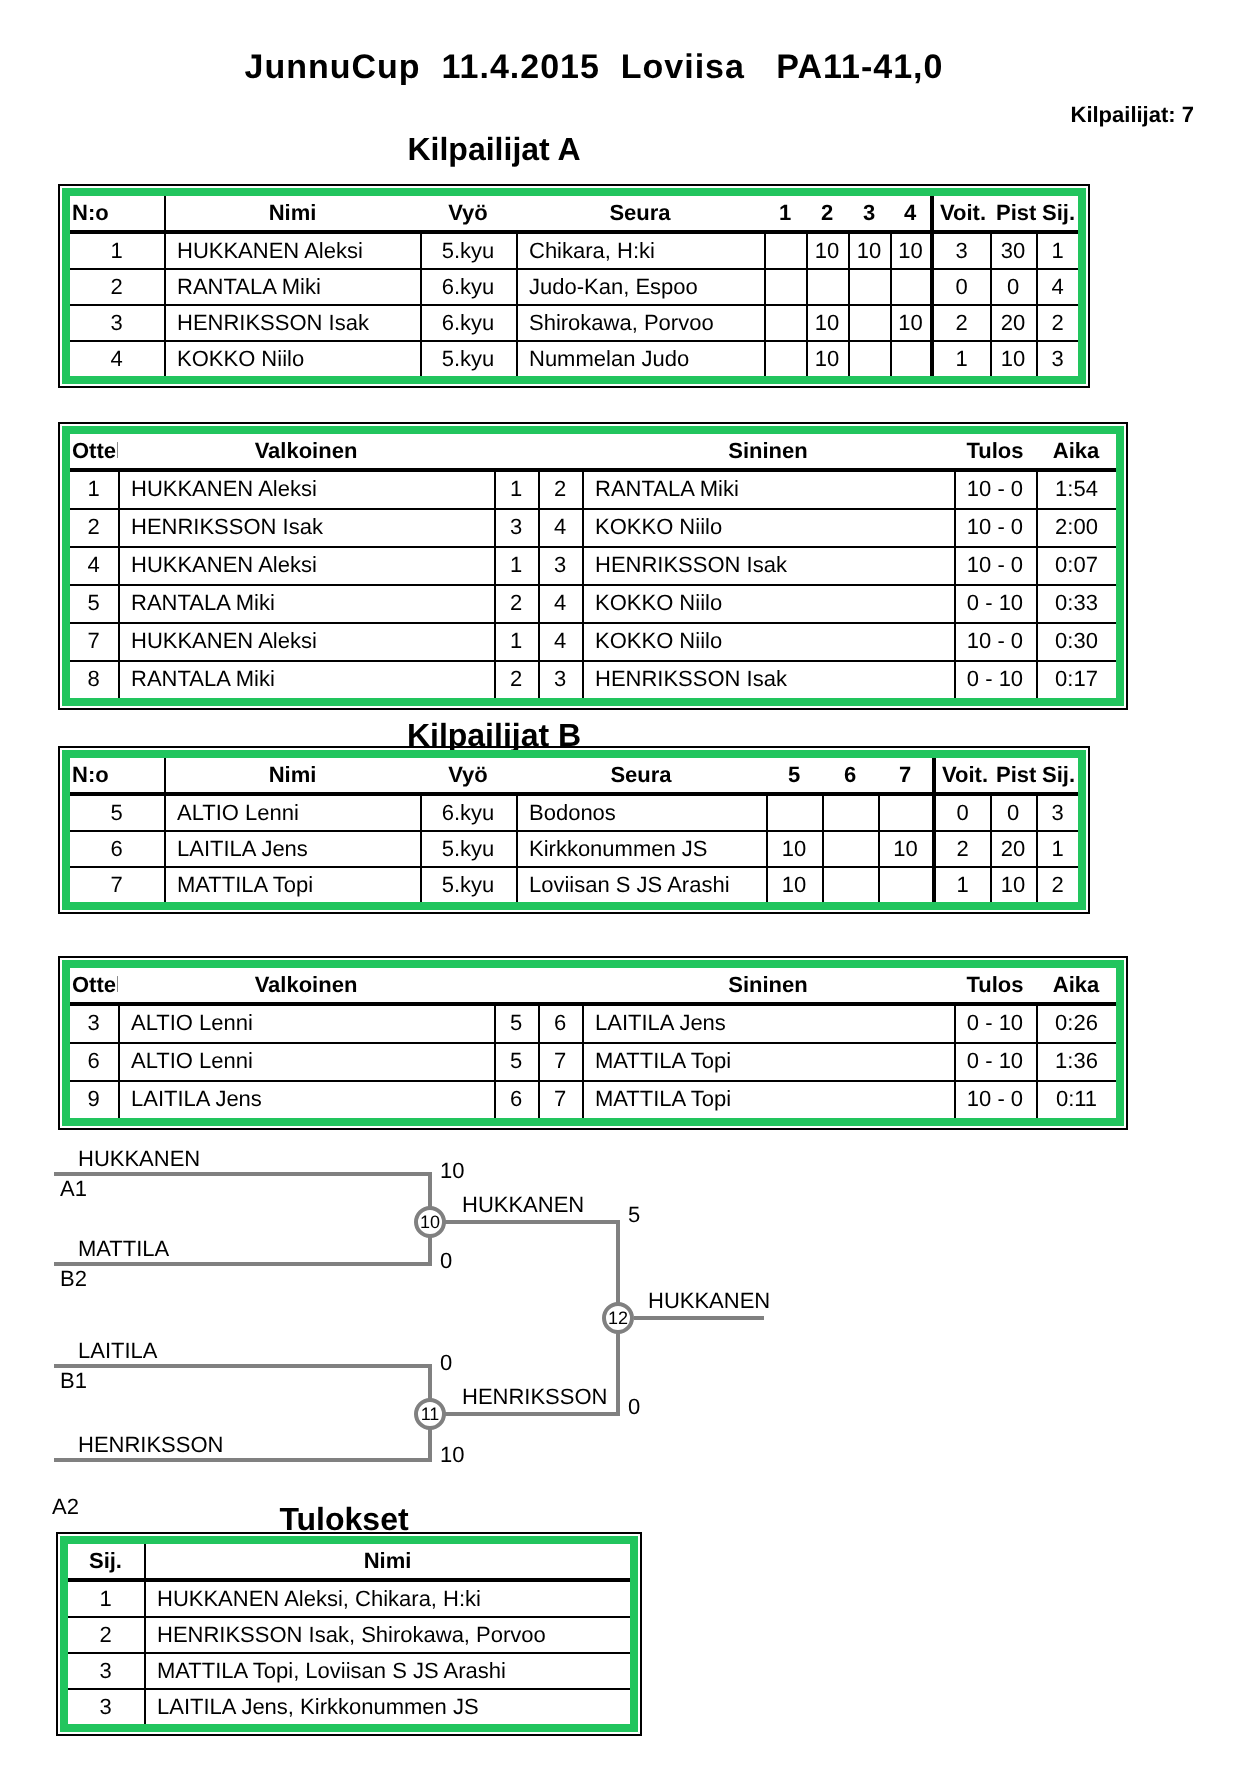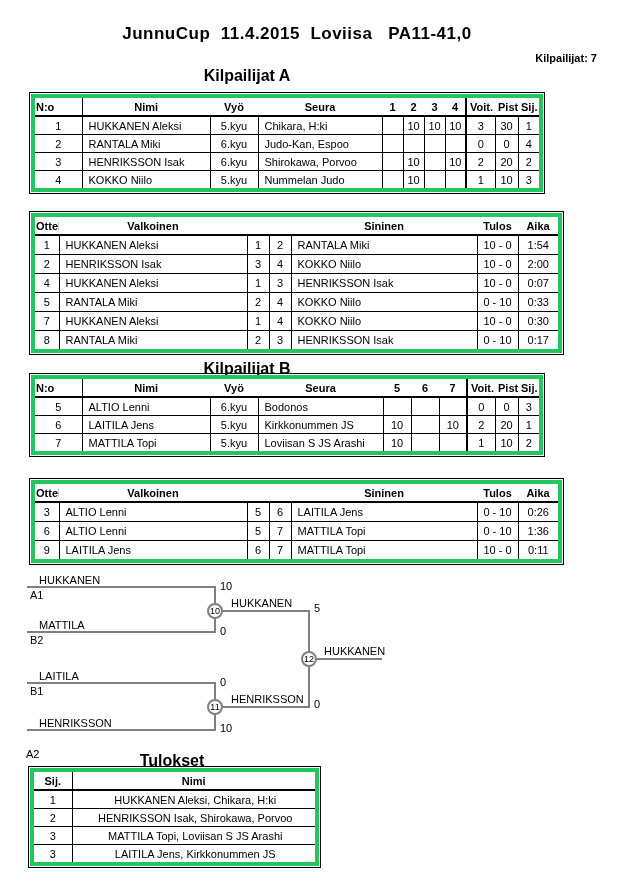--- a/index.html
+++ b/index.html
@@ -28,21 +28,21 @@
   }
   .tbl th, .tbl td {
     border:1px solid #000; font-size:11px; font-family:"Liberation Sans", sans-serif;
     padding:0 3px; white-space:nowrap; overflow:hidden; text-align:center; height:17px;
   }
   .tbl thead th { border-left:0; border-right:0; border-bottom:2px solid #000; font-weight:bold; }
   .kilp thead th:first-child, .ott thead th:first-child { text-align:left; padding-left:1px; }
   .kilp thead th:first-child, .res thead th:first-child { border-right:1px solid #000; }
   .kilp td:nth-child(2), .kilp td:nth-child(4) { text-align:left; padding-left:6px; }
   .ott  td:nth-child(2), .ott  td:nth-child(5) { text-align:left; padding-left:6px; }
-  .res  td:nth-child(2) { text-align:center; padding-left:6px; }
+  .res  td:nth-child(2) { text-align:left; padding-left:6px; }
   #table-pool-a td:nth-child(9), #table-pool-a thead th:nth-child(9),
   #table-pool-b td:nth-child(8), #table-pool-b thead th:nth-child(8) { border-left:2px solid #000; }
   .ott td { height:18px; }
 
   #table-pool-a   { left:31px; top:94px;  width:508px; }
   #table-matches-a{ left:31px; top:213px; width:527px; }
   #table-pool-b   { left:31px; top:375px; width:508px; }
   #table-matches-b{ left:31px; top:480px; width:527px; }
   #table-results  { left:30px; top:768px; width:285px; }
 

